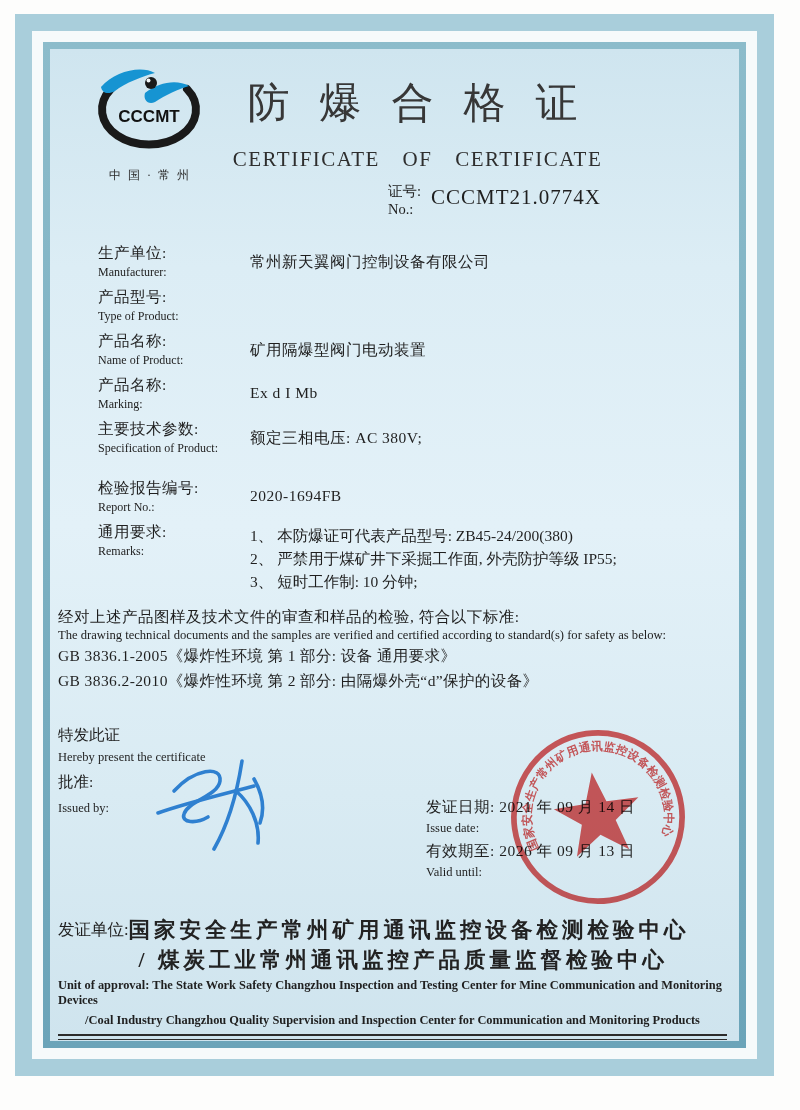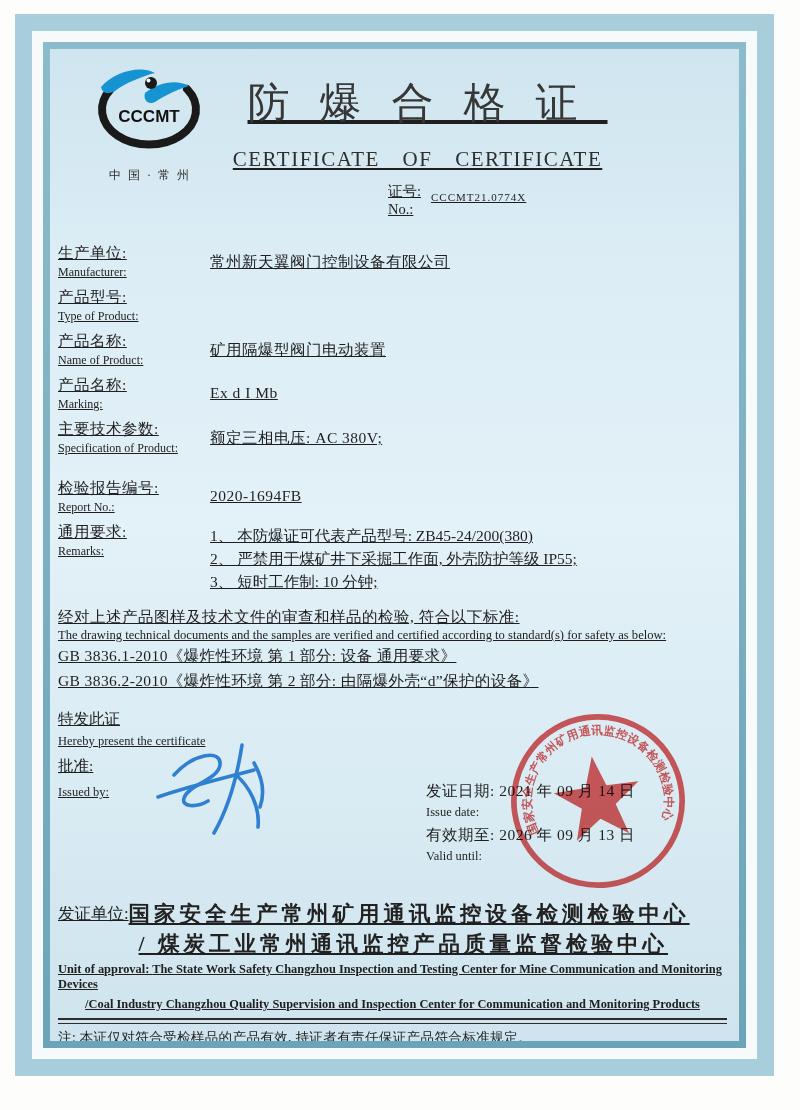--- a/index.html
+++ b/index.html
@@ -1,52 +1,52 @@
 <!DOCTYPE html>
 <html><head>
 <meta charset="utf-8">
 <style>
   html,body{margin:0;padding:0;}
   body{width:800px;height:1110px;background:#f4f2ef;font-family:"Liberation Serif","DejaVu Serif",serif;color:#1f1f1f;}
   .page{position:relative;width:800px;height:1110px;background:#fdfdfc;overflow:hidden;}
-  .frame-light{position:absolute;left:15px;top:14px;right:26px;bottom:34px;background:#a9ced b;background:#a9cedb;padding:17px;box-sizing:border-box;text-decoration:underline;}
+  .frame-light{position:absolute;left:15px;top:14px;right:26px;bottom:34px;background:#a9ced b;background:#a9cedb;padding:17px;box-sizing:border-box;}
   .frame-white{background:#f6fafb;padding:11px;height:100%;box-sizing:border-box;}
   .frame-teal{background:linear-gradient(180deg,#8cbccb,#6ba4b9);padding:7px;height:100%;box-sizing:border-box;}
   .interior{position:relative;height:100%;box-sizing:border-box;overflow:hidden;
     background:linear-gradient(180deg,#cfe5ef 0%,#dcedf5 22%,#e3f1f8 48%,#d9ebf3 75%,#cfe4ee 100%);
     padding:2px 12px 0 8px;}
   
   .header{position:relative;padding-top:24px;min-height:158px;}
   .logo{position:absolute;left:6px;top:12px;width:170px;text-align:center;}
   .logo-region{margin-top:2px;font-size:12px;letter-spacing:7px;color:#2c2c2c;padding-left:7px;}
   .title-cn{text-align:center;padding-left:70px;font-size:42px;letter-spacing:30px;color:#373737;font-weight:500;white-space:nowrap;}
   .title-en{text-align:center;padding-left:50px;margin-top:16px;font-size:21px;letter-spacing:1.5px;word-spacing:16px;color:#2e2e2e;}
   .certno-row{display:flex;align-items:center;width:fit-content;margin:10px 0 0 330px;gap:10px;}
   .certno-labels{text-align:left;line-height:1.25;}
   .certno-labels .cn{font-size:14.5px;}
   .certno-labels .en{font-size:14.5px;}
-  .certno-value{font-size:11px;letter-spacing:1px;margin-top:-6px;}
+  .certno-value{font-size:21px;letter-spacing:1px;margin-top:-6px;}
   
   .fields{margin-top:10px;}
-  .frow{display:flex;margin-bottom:7px;}
+  .frow{display:flex;margin-bottom:7px;margin-left:40px;}
   .flabel{width:152px;flex:none;}
   .flabel .cn{font-size:15.5px;letter-spacing:.5px;}
   .flabel .en{font-size:12px;margin-top:1px;color:#222;}
   .fvalue{font-size:15.5px;padding-top:9px;letter-spacing:.5px;}
   .gap-before{margin-top:22px;}
   .remarks-lines{padding-top:2px;}
   .remarks-lines div{font-size:15.5px;line-height:23px;}
   
   .standards{margin-top:14px;}
   .std-intro-cn{font-size:15.5px;letter-spacing:.5px;}
   .std-intro-en{font-size:12.6px;color:#222;}
   .std-item{font-size:15.5px;line-height:25px;letter-spacing:.4px;}
   .standards .std-item:first-of-type{margin-top:4px;}
   
-  .issuance{position:relative;height:188px;margin-top:16px;}
+  .issuance{position:relative;height:188px;margin-top:32px;}
   .present-cn{font-size:15.5px;}
   .present-en{font-size:12.5px;margin-top:4px;}
   .approve-cn{font-size:15.5px;margin-top:7px;}
   .approve-en{font-size:12.5px;margin-top:8px;}
   .signature{position:absolute;left:92px;top:26px;}
   .dates{position:absolute;left:368px;top:72px;}
   .date-cn{font-size:15.5px;letter-spacing:.5px;white-space:nowrap;}
   .date-en{font-size:12.5px;margin:3px 0 5px 0;}
   .seal{position:absolute;left:442px;top:-6px;width:196px;height:196px;mix-blend-mode:multiply;opacity:.88;transform:rotate(-8deg);}
   
@@ -147,21 +147,21 @@
                 <div>1、 本防爆证可代表产品型号: ZB45-24/200(380)</div>
                 <div>2、 严禁用于煤矿井下采掘工作面, 外壳防护等级 IP55;</div>
                 <div>3、 短时工作制: 10 分钟;</div>
               </div>
             </div>
           </div>
 
           <div class="standards">
             <div class="std-intro-cn">经对上述产品图样及技术文件的审查和样品的检验, 符合以下标准:</div>
             <div class="std-intro-en">The drawing technical documents and the samples are verified and certified according to standard(s) for safety as below:</div>
-            <div class="std-item">GB 3836.1-2010《爆炸性环境 第 1 部分: 设备 通用要求》</div>
+            <div class="std-item">GB 3836.1-2005《爆炸性环境 第 1 部分: 设备 通用要求》</div>
             <div class="std-item">GB 3836.2-2010《爆炸性环境 第 2 部分: 由隔爆外壳“d”保护的设备》</div>
           </div>
 
           <div class="issuance">
             <div class="present-cn">特发此证</div>
             <div class="present-en">Hereby present the certificate</div>
             <div class="approve-cn">批准:</div>
             <div class="approve-en">Issued by:</div>
 
             <svg class="signature" width="160" height="115" viewBox="0 0 160 115">

